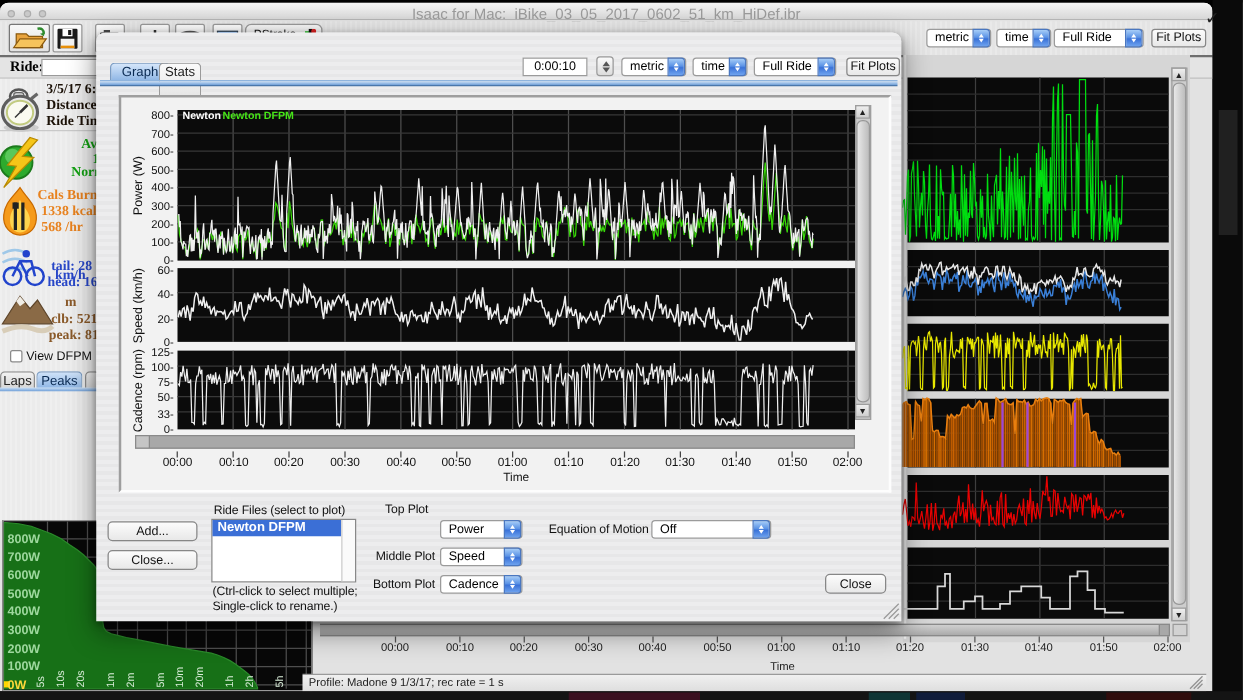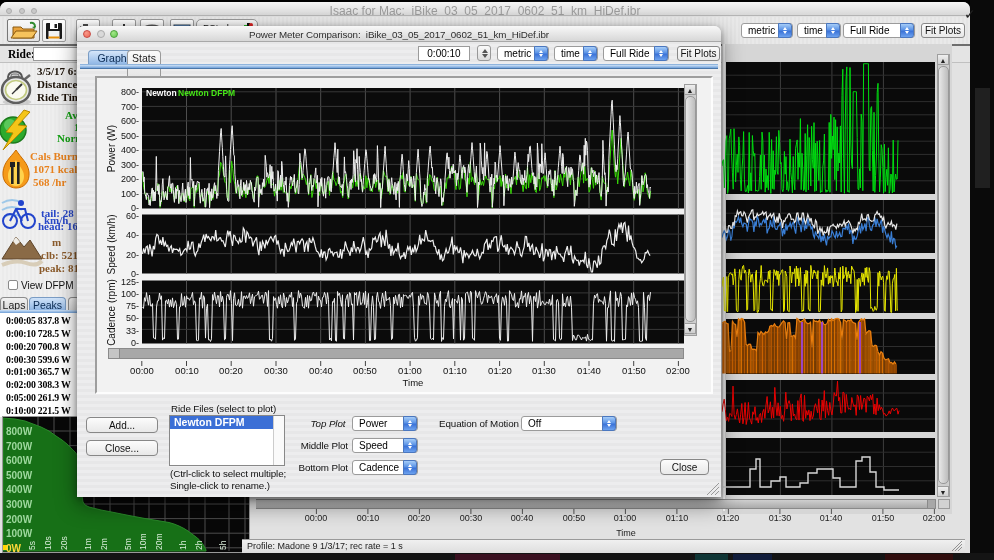--- a/index.html
+++ b/index.html
@@ -137,21 +137,21 @@
     <div class="sbtxt" style="left:57px; top:69px; color:#13a113;">Norm</div>
 
     <svg width="33" height="42" style="position:absolute; left:0; top:85px;">
       <path d="M16 2 C10 10 4 14 3 24 C2 34 9 40 16 40 C24 40 30 34 29 24 C28 15 21 10 16 2 Z" fill="#f59a1a" stroke="#c86a00" stroke-width="1"></path>
       <path d="M16 12 C12 18 8 21 8 28 C8 35 12 38 16 38 C21 38 24 34 24 28 C24 22 19 18 16 12 Z" fill="#ffd34d"></path>
       <rect x="11" y="14" width="2.6" height="22" fill="#222"></rect>
       <rect x="17" y="14" width="2.6" height="22" fill="#222"></rect>
       <path d="M10 14 h5 v5 h-5 z" fill="#222"></path>
     </svg>
     <div class="sbtxt" style="left:30px; top:87px; color:#e8821e;">Cals Burned</div>
-    <div class="sbtxt" style="left:33px; top:100px; color:#e8821e;">1071 kcal</div>
+    <div class="sbtxt" style="left:33px; top:100px; color:#e8821e;">1338 kcal</div>
     <div class="sbtxt" style="left:33px; top:113px; color:#e8821e;">568 /hr</div>
 
     <svg width="38" height="42" style="position:absolute; left:0; top:128px;">
       <path d="M2 12 q10 -6 20 0 M2 19 q10 -6 20 0 M4 26 q9 -5 18 0" stroke="#9fc8e8" stroke-width="2" fill="none"></path>
       <circle cx="10" cy="30" r="7" fill="none" stroke="#2244cc" stroke-width="2"></circle>
       <circle cx="28" cy="30" r="7" fill="none" stroke="#2244cc" stroke-width="2"></circle>
       <path d="M10 30 L16 18 L25 18 L28 30 M16 18 L22 30" stroke="#2244cc" stroke-width="2" fill="none"></path>
       <circle cx="21" cy="12" r="3" fill="#2244cc"></circle>
     </svg>
     <div class="sbtxt" style="left:44px; top:131px; color:#2847c8;margin-top:20px;">km/h</div>
@@ -169,21 +169,20 @@
   </div>
 
   <div id="dfpmrow">
     <div style="position:absolute; left:8px; top:3px; width:10px; height:10px; background:#fff; border:1px solid #8a8a8a; border-radius:2px;"></div>
     <div style="position:absolute; left:21px; top:3px; font-size:10px; color:#111; white-space:nowrap;">View DFPM</div>
   </div>
   <div class="tab2" style="left:0px; top:295px; width:28px; background:linear-gradient(#f2f2f2,#d5d5d5); color:#222;">Laps</div>
   <div class="tab2" style="left:29px; top:295px; width:37px; background:linear-gradient(#cfe2f8,#8cb4e4); border-color:#7a9cc4; color:#0a2a52;">Peaks</div>
   <div class="tab2" style="left:68px; top:295px; width:12px; background:linear-gradient(#f2f2f2,#d5d5d5); color:#222;"></div>
   <div style="position:absolute; left:0; top:308px; width:80px; height:3px; background:linear-gradient(#cfe2f6,#6f9fd8);"></div>
-  <div id="peaklist">0:00:05 837.8 W<br>0:00:10 728.5 W<br>0:00:20 700.8 W<br>0:00:30 599.6 W<br>0:01:00 365.7 W<br>0:02:00 308.3 W<br>0:05:00 261.9 W<br>0:10:00 221.5 W</div>
 
   <div id="gchart">
     <svg width="246" height="135" viewBox="2 415 246 135" style="position:absolute; left:0; top:0;">
       <line x1="37.0" y1="415" x2="37.0" y2="549" stroke="#4e4e4e" stroke-width="1"></line>
 <line x1="53.0" y1="415" x2="53.0" y2="549" stroke="#4e4e4e" stroke-width="1"></line>
 <line x1="69.0" y1="415" x2="69.0" y2="549" stroke="#4e4e4e" stroke-width="1"></line>
 <line x1="93.0" y1="415" x2="93.0" y2="549" stroke="#4e4e4e" stroke-width="1"></line>
 <line x1="109.0" y1="415" x2="109.0" y2="549" stroke="#4e4e4e" stroke-width="1"></line>
 <line x1="133.0" y1="415" x2="133.0" y2="549" stroke="#4e4e4e" stroke-width="1"></line>
 <line x1="148.0" y1="415" x2="148.0" y2="549" stroke="#4e4e4e" stroke-width="1"></line>
@@ -467,26 +466,20 @@
 <div style="position:absolute; left:970px; top:0; width:24px; height:560px; background:#0a0a0a;"></div>
 <div style="position:absolute; left:975px; top:88px; width:15px; height:100px; background:#202020;"></div>
 <div style="position:absolute; left:964px; top:6px; width:20px; height:18px; color:#222; font-size:14px;">✓</div>
 <div style="position:absolute; left:0; top:553px; width:994px; height:7px; background:#141414;"></div>
 <div style="position:absolute; left:455px; top:554px; width:105px; height:6px; background:#3a1020;"></div>
 <div style="position:absolute; left:695px; top:554px; width:33px; height:6px; background:#0f3535;"></div>
 <div style="position:absolute; left:733px; top:554px; width:39px; height:6px; background:#101c3a;"></div>
 <div style="position:absolute; left:885px; top:554px; width:68px; height:6px; background:#300d0d;"></div>
 
 <div id="dialog">
-  <div id="dtitle">
-    <div class="dtl" style="left:6px; background:radial-gradient(circle at 35% 30%, #f89a8a, #ec6453); border:1px solid #c94a43;"></div>
-    <div class="dtl" style="left:19.5px; background:#d9d9d9; border:1px solid #ababab;"></div>
-    <div class="dtl" style="left:33px; background:radial-gradient(circle at 35% 30%, #a5e88a, #63c74e); border:1px solid #4ea13e;"></div>
-    <div id="dtitletext">Power Meter Comparison:&nbsp; iBike_03_05_2017_0602_51_km_HiDef.ibr</div>
-  </div>
 
   <div style="position:absolute; left:341px; top:19.5px; width:52px; height:15px; background:#fff; border:1px solid #9b9b9b; font-size:10px; text-align:center; padding-top:1px;">0:00:10</div>
   <div style="position:absolute; left:400px; top:19px; width:14px; height:16px; background:linear-gradient(#fafafa,#dcdcdc); border:1px solid #999; border-radius:3px;">
     <div style="position:absolute; left:3.5px; top:2.5px; border-left:3.5px solid transparent; border-right:3.5px solid transparent; border-bottom:4px solid #555;"></div>
     <div style="position:absolute; left:3.5px; bottom:2.5px; border-left:3.5px solid transparent; border-right:3.5px solid transparent; border-top:4px solid #555;"></div>
   </div>
   <div class="ctrl-dd" style="left:420px; top:19.5px; width:52px;">metric<div class="ddcap"></div></div>
   <div class="ctrl-dd" style="left:477px; top:19.5px; width:44px;">time<div class="ddcap"></div></div>
   <div class="ctrl-dd" style="left:526px; top:19.5px; width:66px;">Full Ride<div class="ddcap"></div></div>
   <div class="btn" style="left:600px; top:19.5px; width:43px; height:15px; padding-top:1px;">Fit Plots</div>
@@ -605,21 +598,21 @@
   <div class="hint" style="position:absolute; left:94px; top:377px;">Ride Files (select to plot)</div>
   <div class="btn" style="left:9px; top:391px; width:72px; height:16px; padding-top:2px; border-radius:4px;">Add...</div>
   <div class="btn" style="left:9px; top:414px; width:72px; height:16px; padding-top:2px; border-radius:4px;">Close...</div>
   <div style="position:absolute; left:92px; top:389px; width:116px; height:51px; background:#fff; border:1px solid #888;">
     <div style="position:absolute; left:0; top:0; width:103px; height:13px; background:#3b6fd6; color:#fff; font-weight:bold; font-size:10.5px; padding:0 0 0 4px;">Newton DFPM</div>
     <div style="position:absolute; right:0; top:0; width:11px; height:49px; background:#fafafa; border-left:1px solid #ccc;"></div>
   </div>
   <div class="hint" style="position:absolute; left:93px; top:442px;">(Ctrl-click to select multiple;</div>
   <div class="hint" style="position:absolute; left:93px; top:454px;">Single-click to rename.)</div>
 
-  <div class="hint" style="position:absolute; left:231px; top:392px; width:40px; text-align:center;font-style:italic;">Top Plot</div>
+  <div class="hint" style="position:absolute; left:231px; top:376px; width:40px; text-align:left;">Top Plot</div>
   <div class="ctrl-dd" style="left:275px; top:390px; width:66px;">Power<div class="ddcap"></div></div>
   <div class="hint" style="position:absolute; left:216px; top:414px; width:55px; text-align:right;">Middle Plot</div>
   <div class="ctrl-dd" style="left:275px; top:412px; width:66px;">Speed<div class="ddcap"></div></div>
   <div class="hint" style="position:absolute; left:213px; top:436px; width:58px; text-align:right;">Bottom Plot</div>
   <div class="ctrl-dd" style="left:275px; top:434px; width:66px;">Cadence<div class="ddcap"></div></div>
 
   <div class="hint" style="position:absolute; left:362px; top:392px;">Equation of Motion</div>
   <div class="ctrl-dd" style="left:444px; top:390px; width:96px;">Off<div class="ddcap"></div></div>
 
   <div class="btn" style="left:583px; top:433px; width:49px; height:16px; padding-top:2px; border-radius:4px;">Close</div>

